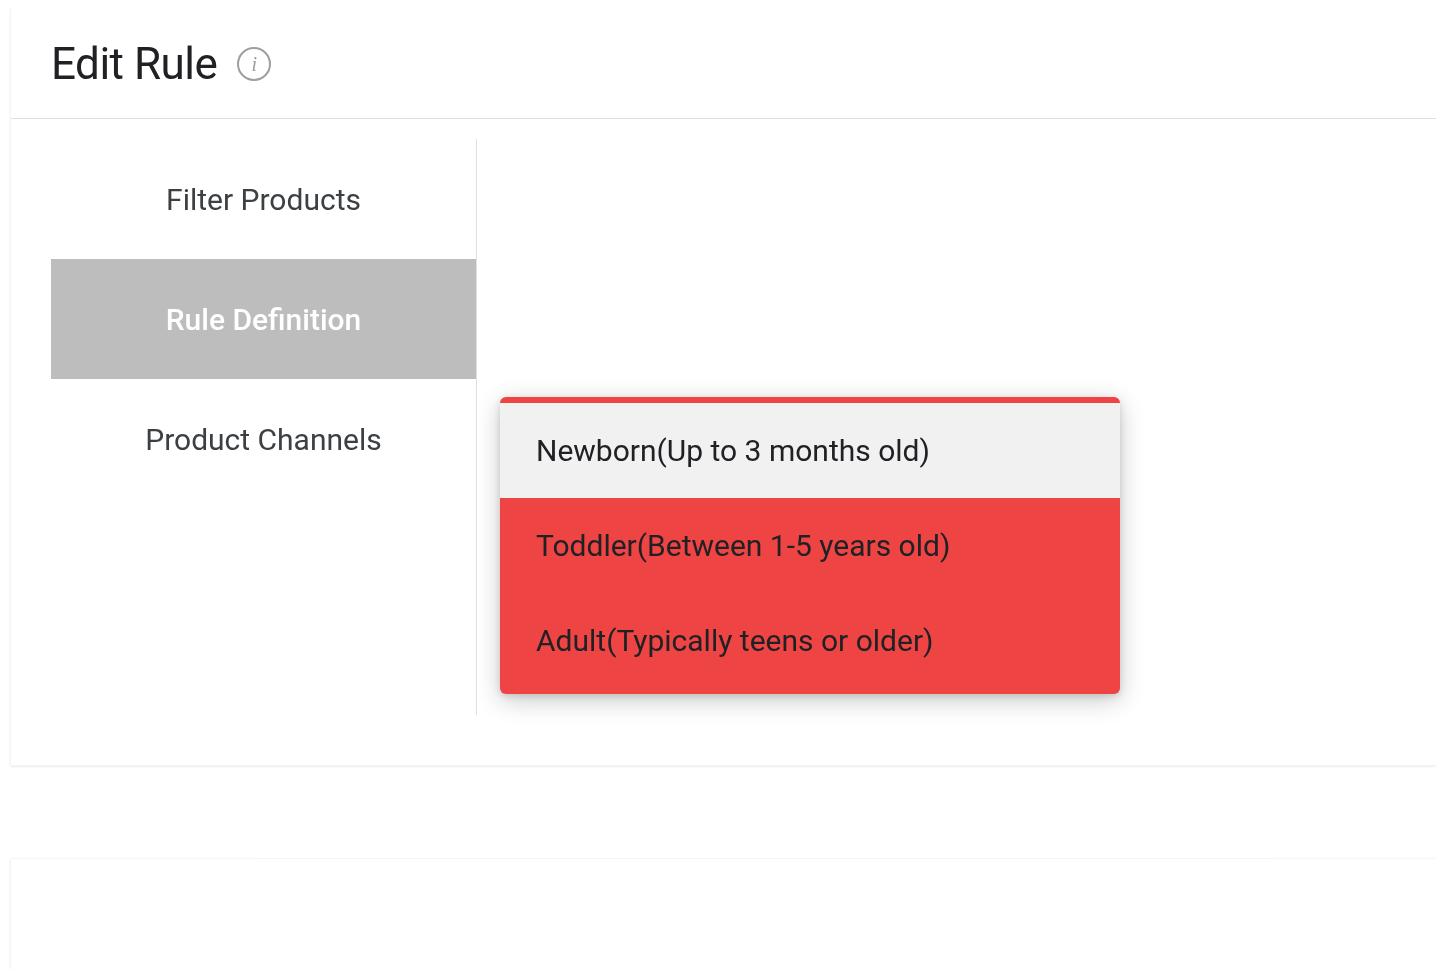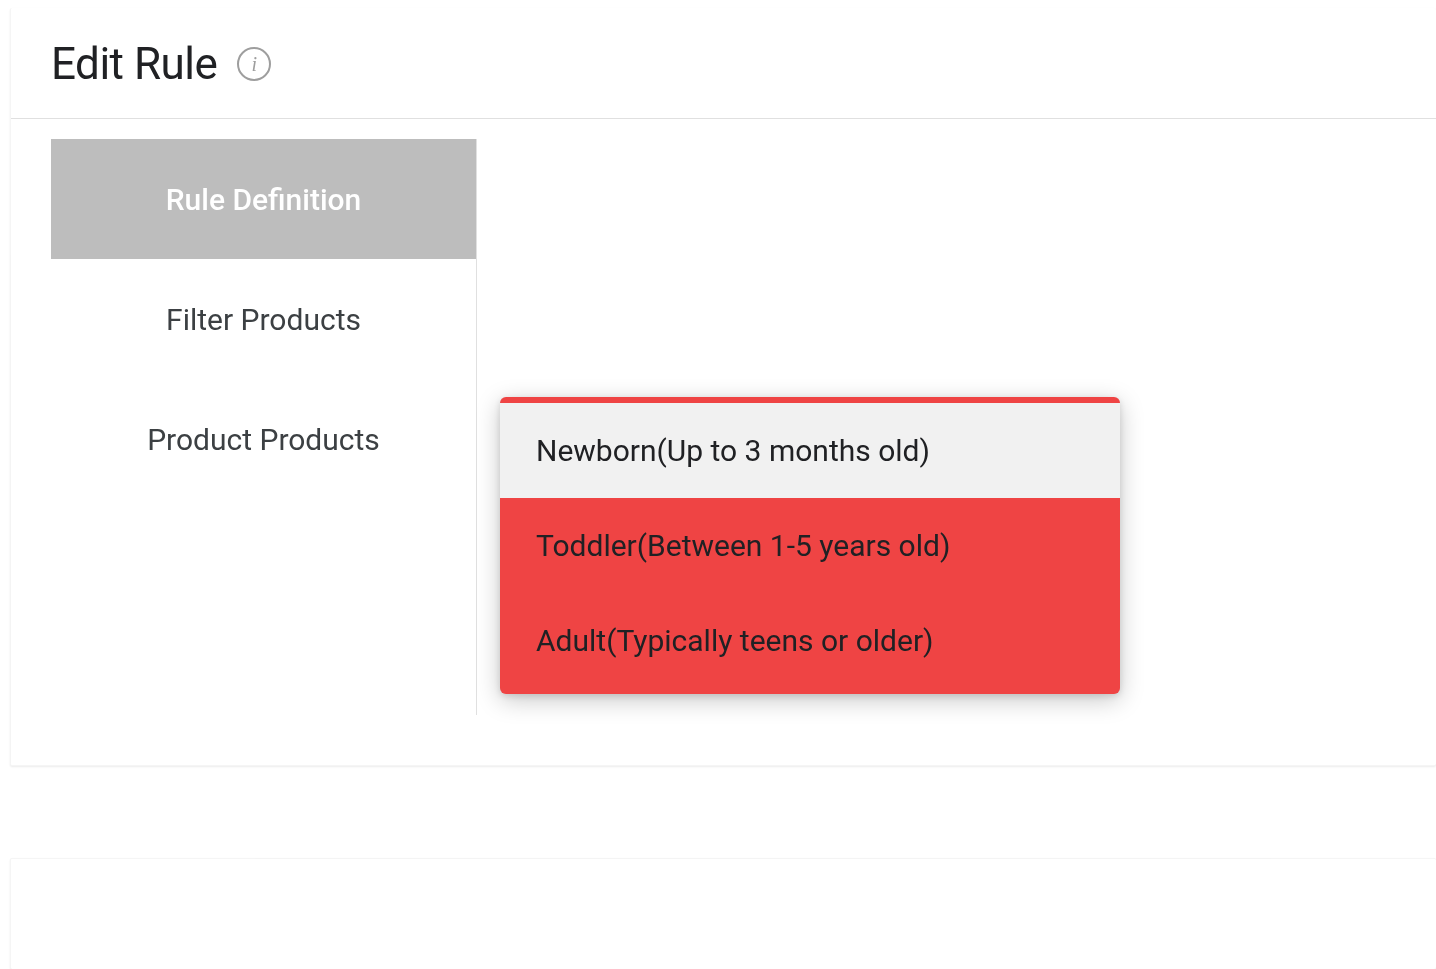--- a/index.html
+++ b/index.html
@@ -202,28 +202,28 @@
 </head>
 <body>
 
 <div class="card">
   <div class="card-header">
     <div class="card-title">Edit Rule</div>
     <div class="info-circle">i</div>
   </div>
   <div class="body">
     <div class="tabs-col">
+      <div class="tab">
+        <span>Filter Products</span>
+      </div>
       <div class="tab active">
         <span>Rule Definition</span>
       </div>
       <div class="tab">
-        <span>Filter Products</span>
-      </div>
-      <div class="tab">
-        <span>Product Products</span>
+        <span>Product Channels</span>
       </div>
     </div>
   </div>
 </div>
 
 <div class="dropdown">
   <div class="dropdown-item highlight">
     <span>Newborn(Up to 3 months old)</span>
   </div>
   <div class="dropdown-item">

